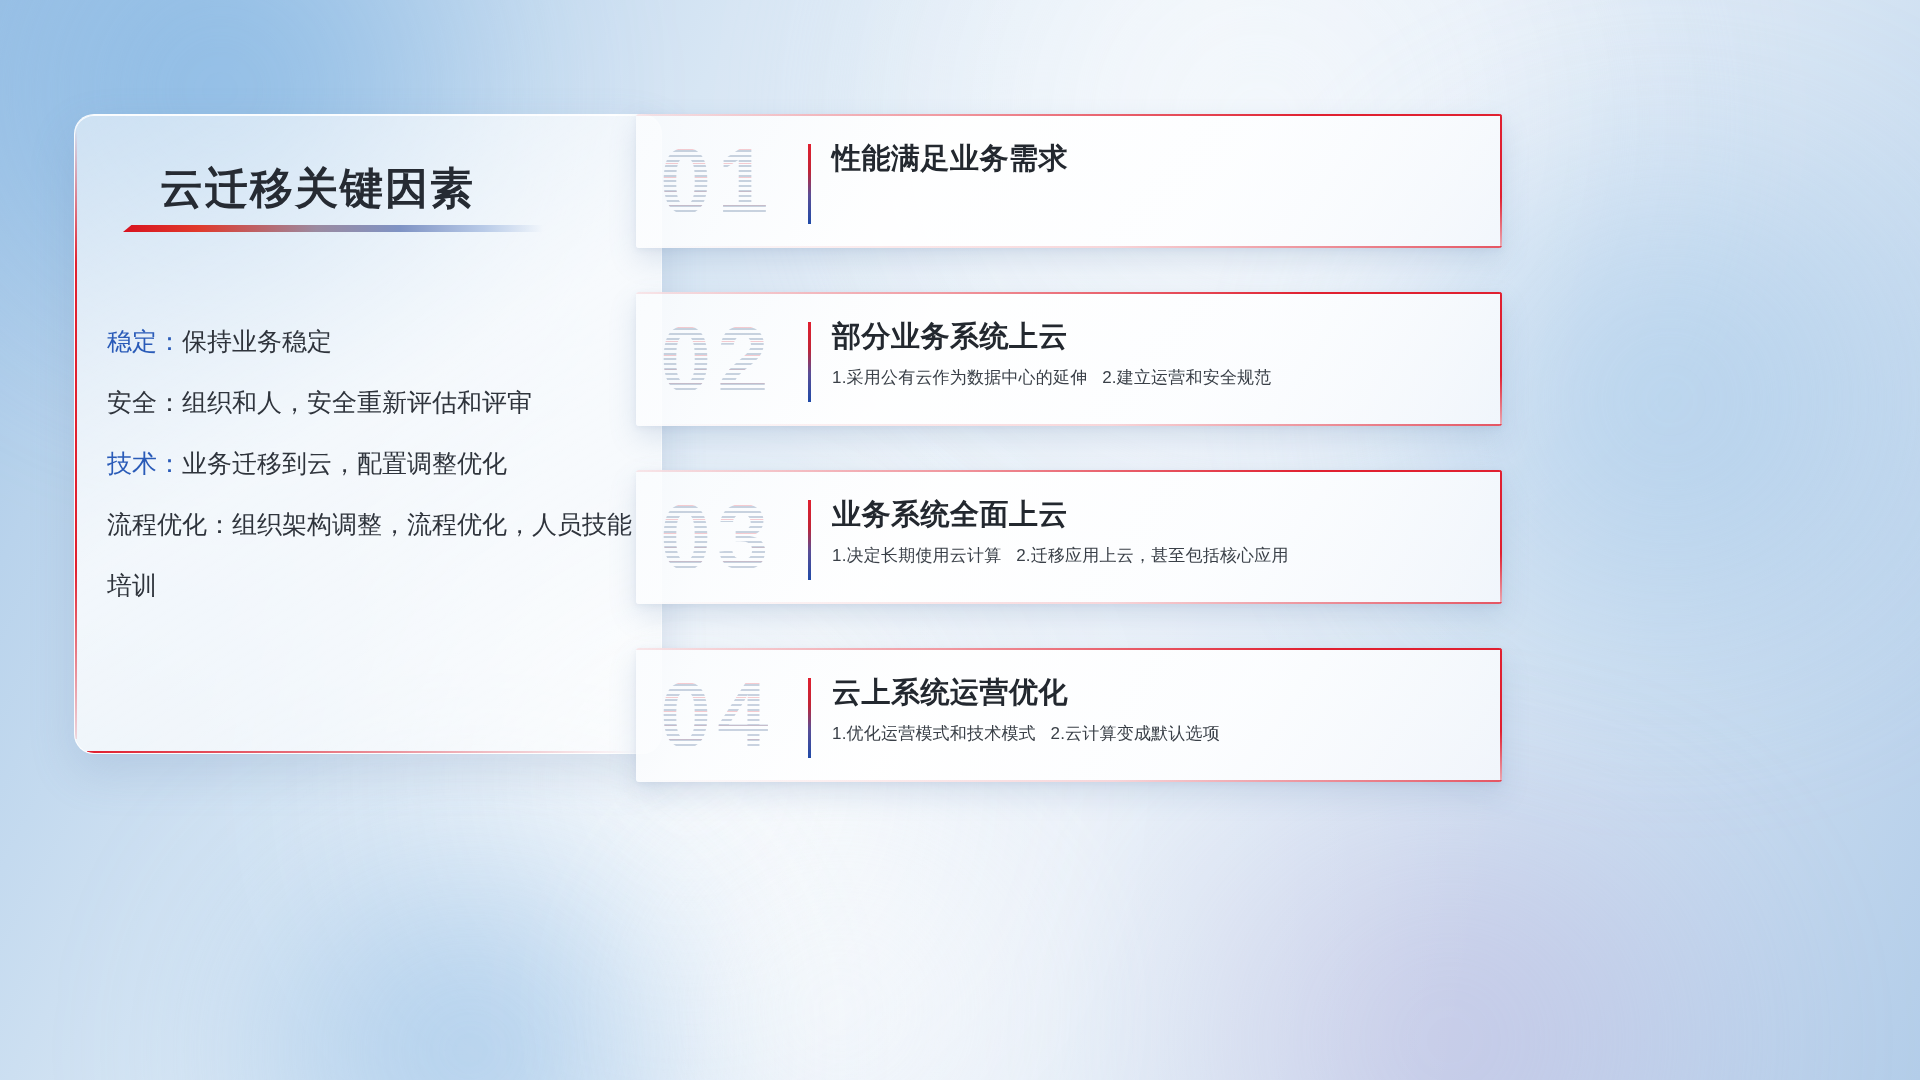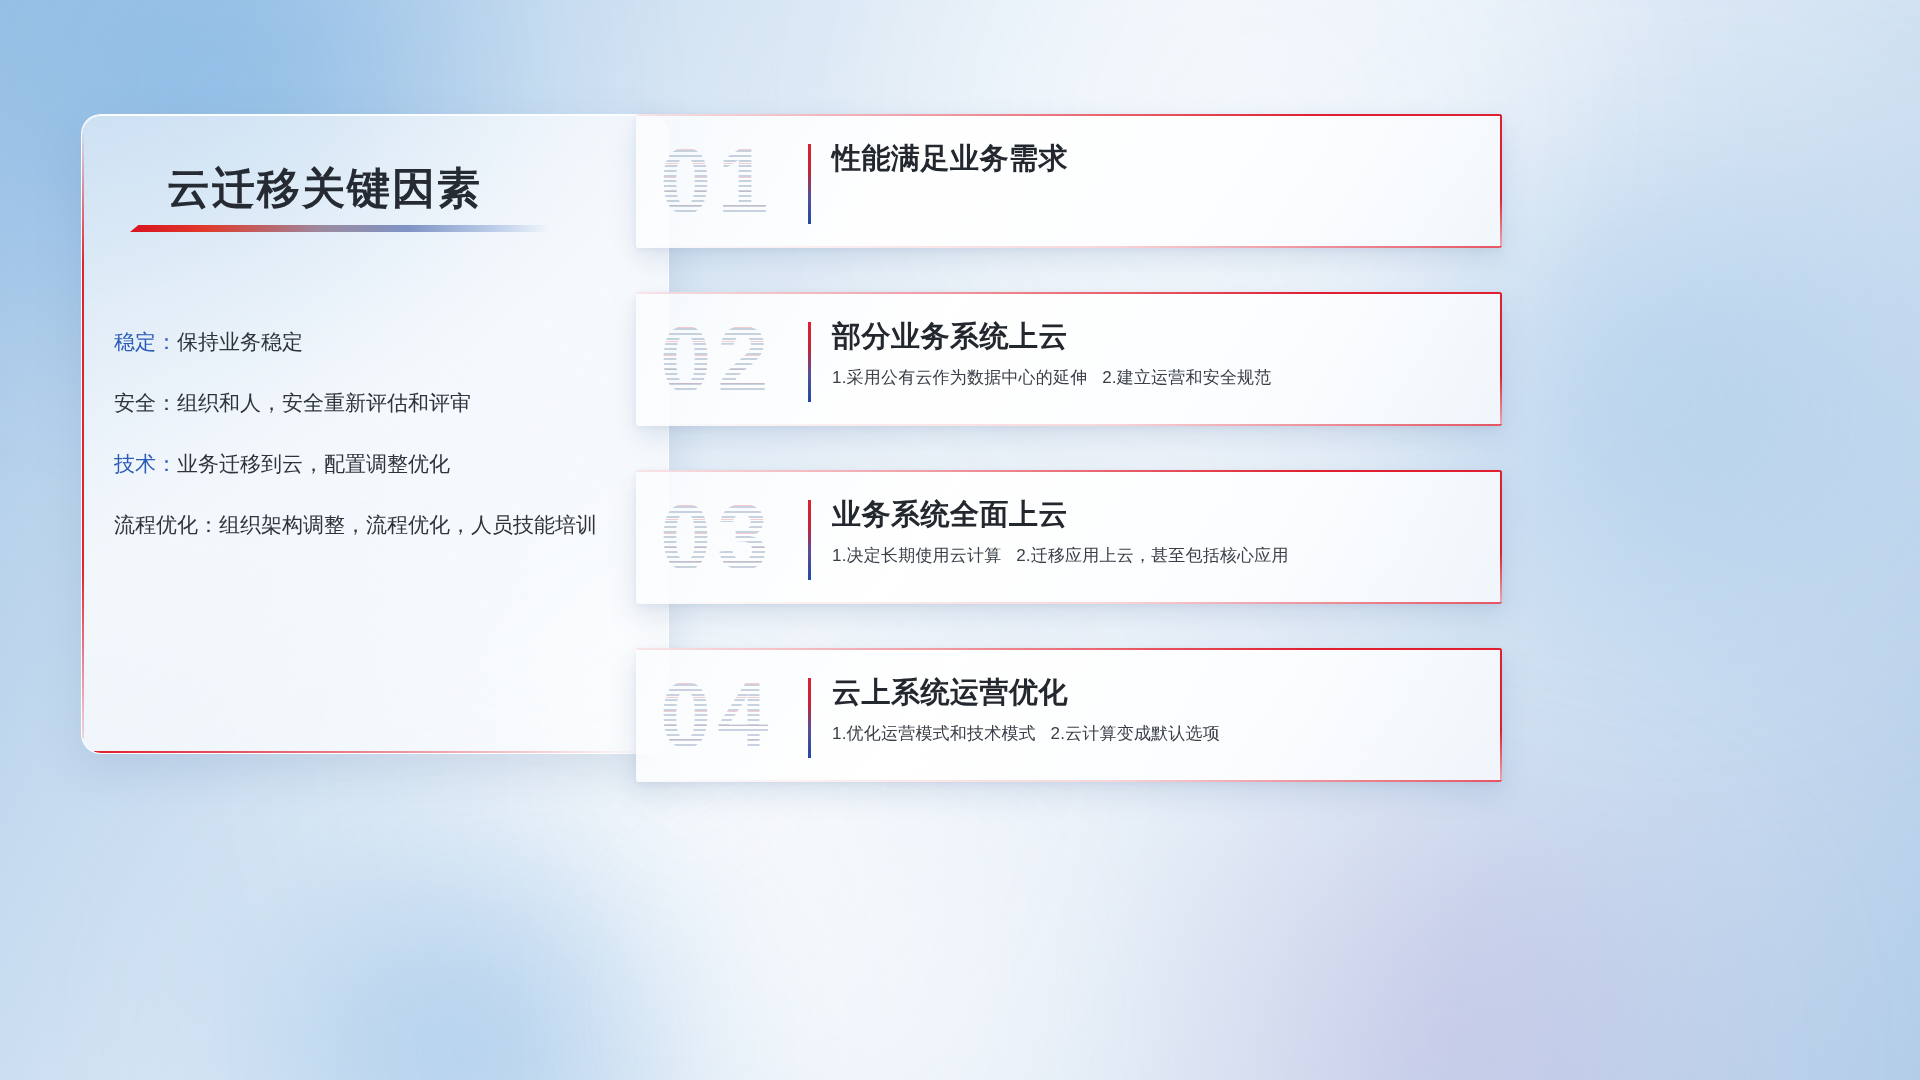--- a/index.html
+++ b/index.html
@@ -43,21 +43,21 @@
   .bg-sheen {
     position:absolute; inset:0;
     background:linear-gradient(100deg, rgba(255,255,255,0) 40%, rgba(255,255,255,.28) 58%, rgba(255,255,255,0) 78%);
   }
 
   
   #stage { position:absolute; inset:0; }
 
   
   #left-panel {
-    position:absolute; left:81px; top:114px; width:588px; height:640px;
+    position:absolute; left:74px; top:114px; width:588px; height:640px;
     border-radius:20px;
     background:linear-gradient(150deg, rgba(255,255,255,.52) 0%, rgba(255,255,255,.80) 48%, rgba(255,255,255,.62) 100%);
     border:1px solid rgba(255,255,255,.85);
     box-shadow:0 18px 46px rgba(98,132,176,.20), inset 0 1px 0 rgba(255,255,255,.9);
     overflow:hidden;
   }
   #left-panel::before{
     content:""; position:absolute; left:0; top:14px; bottom:14px; width:2px;
     background:linear-gradient(180deg, rgba(224,32,48,0) 0%, #e02030 22%, #e02030 72%, rgba(224,32,48,.15) 100%);
   }
@@ -72,21 +72,21 @@
     white-space:nowrap;
   }
   #title-underline {
     position:absolute; left:48px; top:110px; width:420px; height:7px;
     background:linear-gradient(90deg, #d8121f 0%, #e03a2c 18%, #9b8aa0 46%, #7f93c4 66%, #b9cbe8 86%, rgba(214,228,244,0) 100%);
     clip-path:polygon(2% 0, 100% 0, 100% 100%, 0 100%);
   }
 
   #panel-list { position:absolute; left:32px; top:196px; right:24px; }
   .panel-item {
-    font-size:21px; line-height:61px; color:#2f343c; white-space:nowrap;
+    font-size:25px; line-height:61px; color:#2f343c; white-space:nowrap;
   }
   .panel-item .lbl { font-weight:normal; }
   .panel-item .lbl.blue { color:#2a5bb8; }
   .panel-item .lbl.grey { color:#2f343c; }
   .panel-item .txt { color:#2f343c; }
   .panel-item.wrap { white-space:normal; }
 
   
   #cards { position:absolute; left:636px; top:114px; width:866px; }
   .card {

